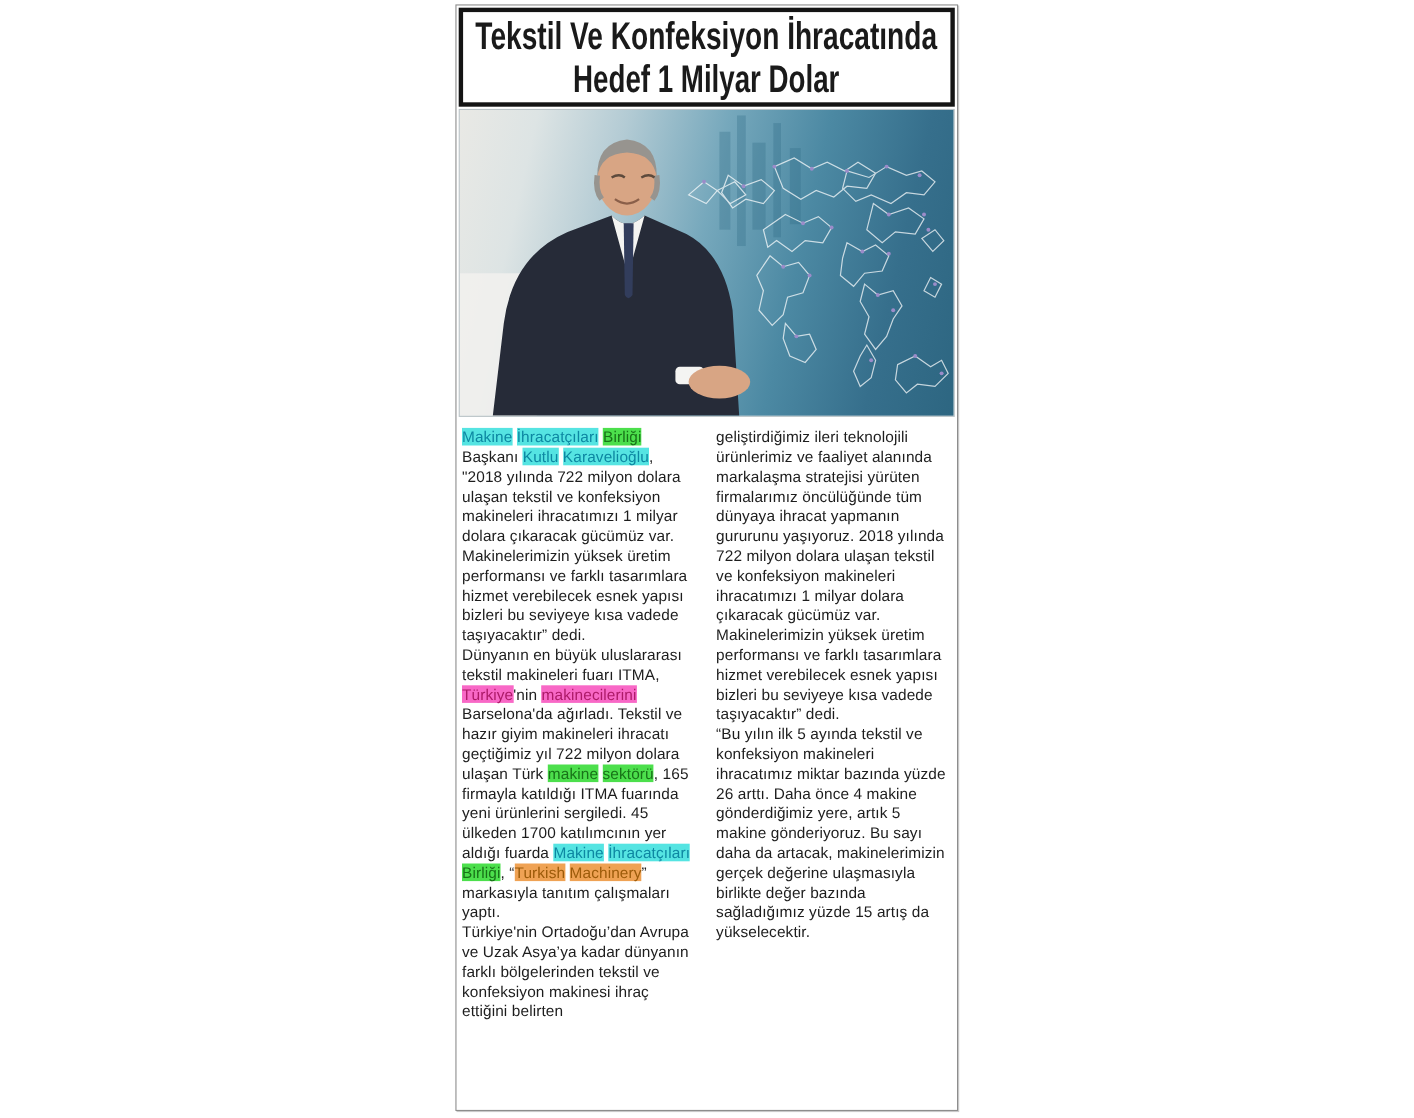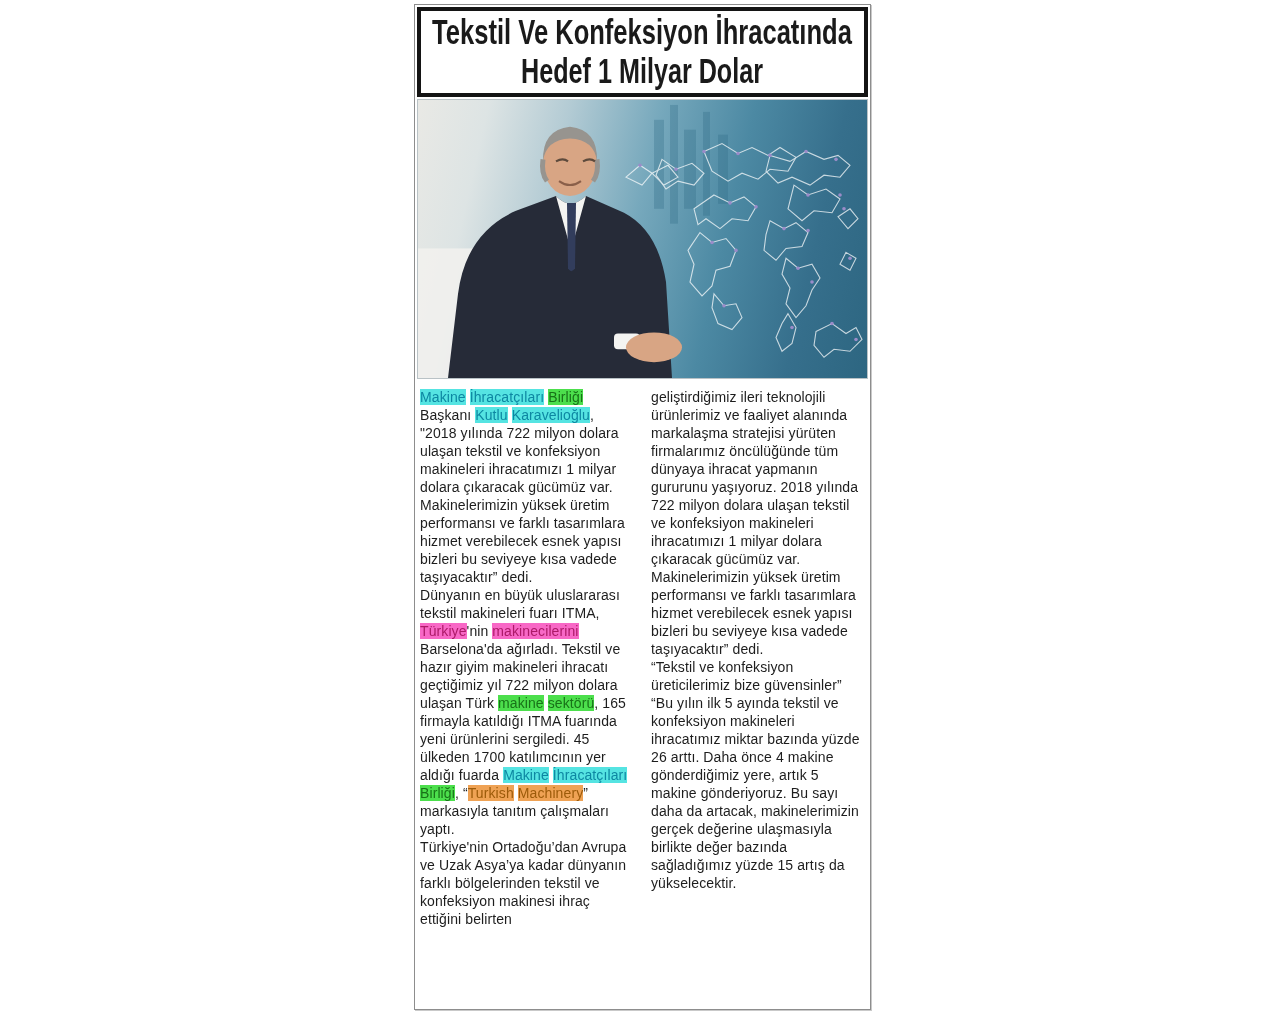--- a/index.html
+++ b/index.html
@@ -125,18 +125,17 @@
   </div>
 
   <div class="columns">
     <div class="col">
         <p><span class="hl-cyan">Makine</span><span> </span><span class="hl-cyan">İhracatçıları</span><span> </span><span class="hl-green">Birliği</span><span> Başkanı </span><span class="hl-cyan">Kutlu</span><span> </span><span class="hl-cyan">Karavelioğlu</span><span>, "2018 yılında 722 milyon dolara ulaşan tekstil ve konfeksiyon makineleri ihracatımızı 1 milyar dolara çıkaracak gücümüz var. Makinelerimizin yüksek üretim performansı ve farklı tasarımlara hizmet verebilecek esnek yapısı bizleri bu seviyeye kısa vadede taşıyacaktır” dedi.</span></p>
         <p><span>Dünyanın en büyük uluslararası tekstil makineleri fuarı ITMA, </span><span class="hl-magenta">Türkiye</span><span>'nin </span><span class="hl-magenta">makinecilerini</span><span> Barselona'da ağırladı. Tekstil ve hazır giyim makineleri ihracatı geçtiğimiz yıl 722 milyon dolara ulaşan Türk </span><span class="hl-green">makine</span><span> </span><span class="hl-green">sektörü</span><span>, 165 firmayla katıldığı ITMA fuarında yeni ürünlerini sergiledi. 45 ülkeden 1700 katılımcının yer aldığı fuarda </span><span class="hl-cyan">Makine</span><span> </span><span class="hl-cyan">İhracatçıları</span><span> </span><span class="hl-green">Birliği</span><span>, “</span><span class="hl-orange">Turkish</span><span> </span><span class="hl-orange">Machinery</span><span>” markasıyla tanıtım çalışmaları yaptı.</span></p>
         <p><span>Türkiye'nin Ortadoğu’dan Avrupa ve Uzak Asya’ya kadar dünyanın farklı bölgelerinden tekstil ve konfeksiyon makinesi ihraç ettiğini belirten </span></p>
       </div>
     <div class="col">
         <p><span>geliştirdiğimiz ileri teknolojili ürünlerimiz ve faaliyet alanında markalaşma stratejisi yürüten firmalarımız öncülüğünde tüm dünyaya ihracat yapmanın gururunu yaşıyoruz. 2018 yılında 722 milyon dolara ulaşan tekstil ve konfeksiyon makineleri ihracatımızı 1 milyar dolara çıkaracak gücümüz var. Makinelerimizin yüksek üretim performansı ve farklı tasarımlara hizmet verebilecek esnek yapısı bizleri bu seviyeye kısa vadede taşıyacaktır” dedi.</span></p>
-        <p><span>“Tekstil ve konfeksiyon üreticilerimiz bize güvensinler”</span></p>
         <p><span>“Bu yılın ilk 5 ayında tekstil ve konfeksiyon makineleri ihracatımız miktar bazında yüzde 26 arttı. Daha önce 4 makine gönderdiğimiz yere, artık 5 makine gönderiyoruz. Bu sayı daha da artacak, makinelerimizin gerçek değerine ulaşmasıyla birlikte değer bazında sağladığımız yüzde 15 artış da yükselecektir.</span></p>
       </div>
   </div>
 
 </div>
 
 </body></html>

